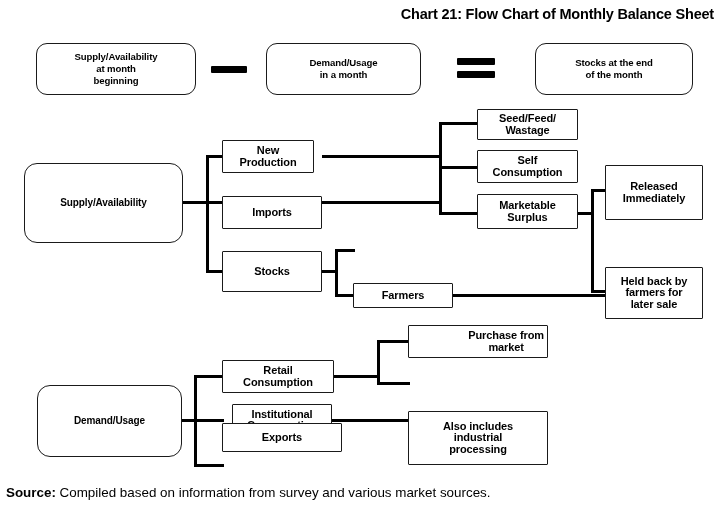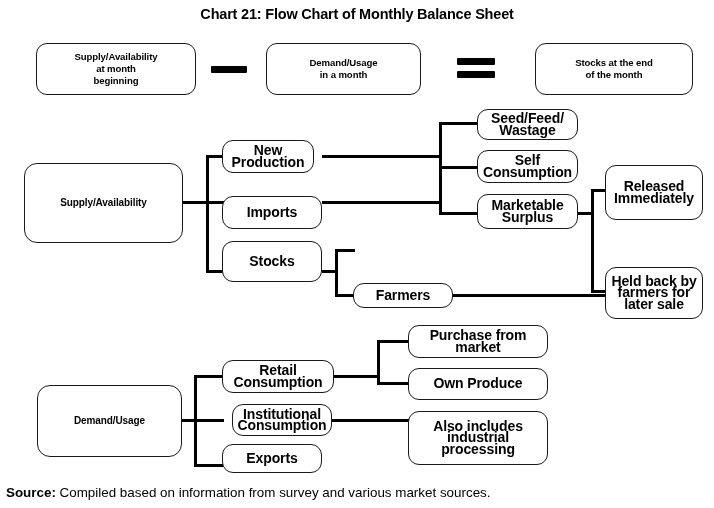--- a/index.html
+++ b/index.html
@@ -20,38 +20,38 @@
     left: 0;
     top: 0;
     width: 714px;
     height: 508px;
   }
   .title {
     position: absolute;
     left: 0;
     top: 6px;
     width: 714px;
-    text-align: center;
+    text-align: right;
     font-size: 14.5px;
     font-weight: bold;
     letter-spacing: -0.2px;
     font-family: "Liberation Sans", sans-serif;
   }
   .node {
     position: absolute;
     box-sizing: border-box;
     border: 1.3px solid #1a1a1a;
-    border-radius: 11px;
+    border-radius: 1px;
     background: #ffffff;
     display: flex;
     align-items: center;
     justify-content: center;
     text-align: center;
     font-weight: bold;
-    font-size: 14px;
+    font-size: 11px;
     line-height: 11.5px;
     letter-spacing: -0.1px;
     padding: 1px 3px;
     z-index: 5;
   }
   .node.big {
     border-radius: 13px;
     font-size: 10px;
   }
   .node.eqrow {
@@ -153,21 +153,21 @@
   </div>
 
   <div class="node" style="left:222px; top:140px; width:92px; height:33px;">
     <span>New<br>Production</span>
   </div>
 
   <div class="node" style="left:222px; top:196px; width:100px; height:33px;">
     <span>Imports</span>
   </div>
 
-  <div class="node" style="left:222px; top:241px; width:100px; height:41px;">
+  <div class="node" style="left:222px; top:251px; width:100px; height:41px;">
     <span>Stocks</span>
   </div>
 
 
   <div class="node" style="left:353px; top:283px; width:100px; height:25px;">
     <span>Farmers</span>
   </div>
 
   <div class="node" style="left:477px; top:109px; width:101px; height:31px;">
     <span>Seed/Feed/<br>Wastage</span>
@@ -207,31 +207,28 @@
   </div>
 
   <div class="node" style="left:222px; top:360px; width:112px; height:33px;">
     <span>Retail<br>Consumption</span>
   </div>
 
   <div class="node" style="left:222px; top:404px; width:100px; height:32px;margin-left:10px;">
     <span>Institutional<br>Consumption</span>
   </div>
 
-  <div class="node" style="left:222px; top:444px; width:100px; height:29px;">
+  <div class="node" style="left:222px; top:423px; width:120px; height:29px;">
     <span>Exports</span>
   </div>
 
-  <div class="node" style="left:408px; top:325px; width:140px; height:33px;">
+  <div class="node" style="left:408px; top:325px; width:140px; height:33px;justify-content:flex-end;">
     <span>Purchase from<br>market</span>
   </div>
 
-  <div class="node" style="left:408px; top:368px; width:140px; height:32px;">
-    <span>Own Produce</span>
-  </div>
 
   <div class="node" style="left:408px; top:411px; width:140px; height:54px;">
     <span>Also includes<br>industrial<br>processing</span>
   </div>
 
   <div class="source">
     <span class="lbl">Source:</span><span class="txt"> Compiled based on information from survey and various market sources.</span>
   </div>
 
 </div>

